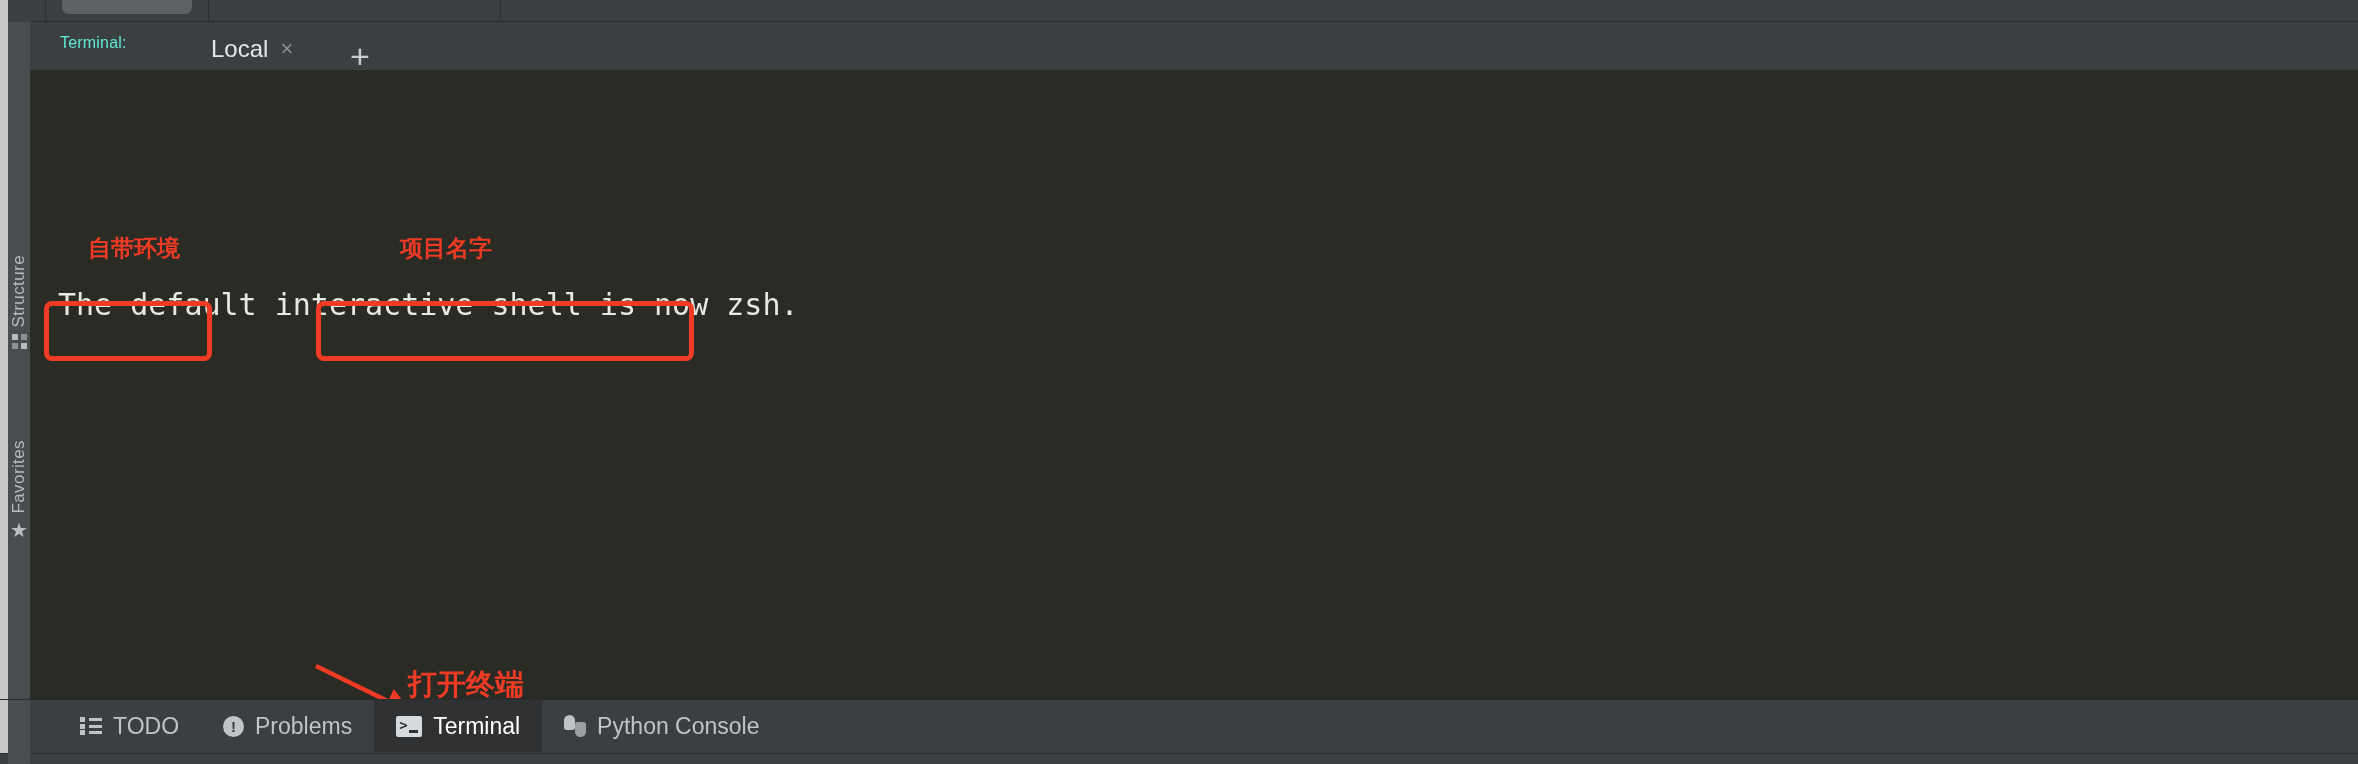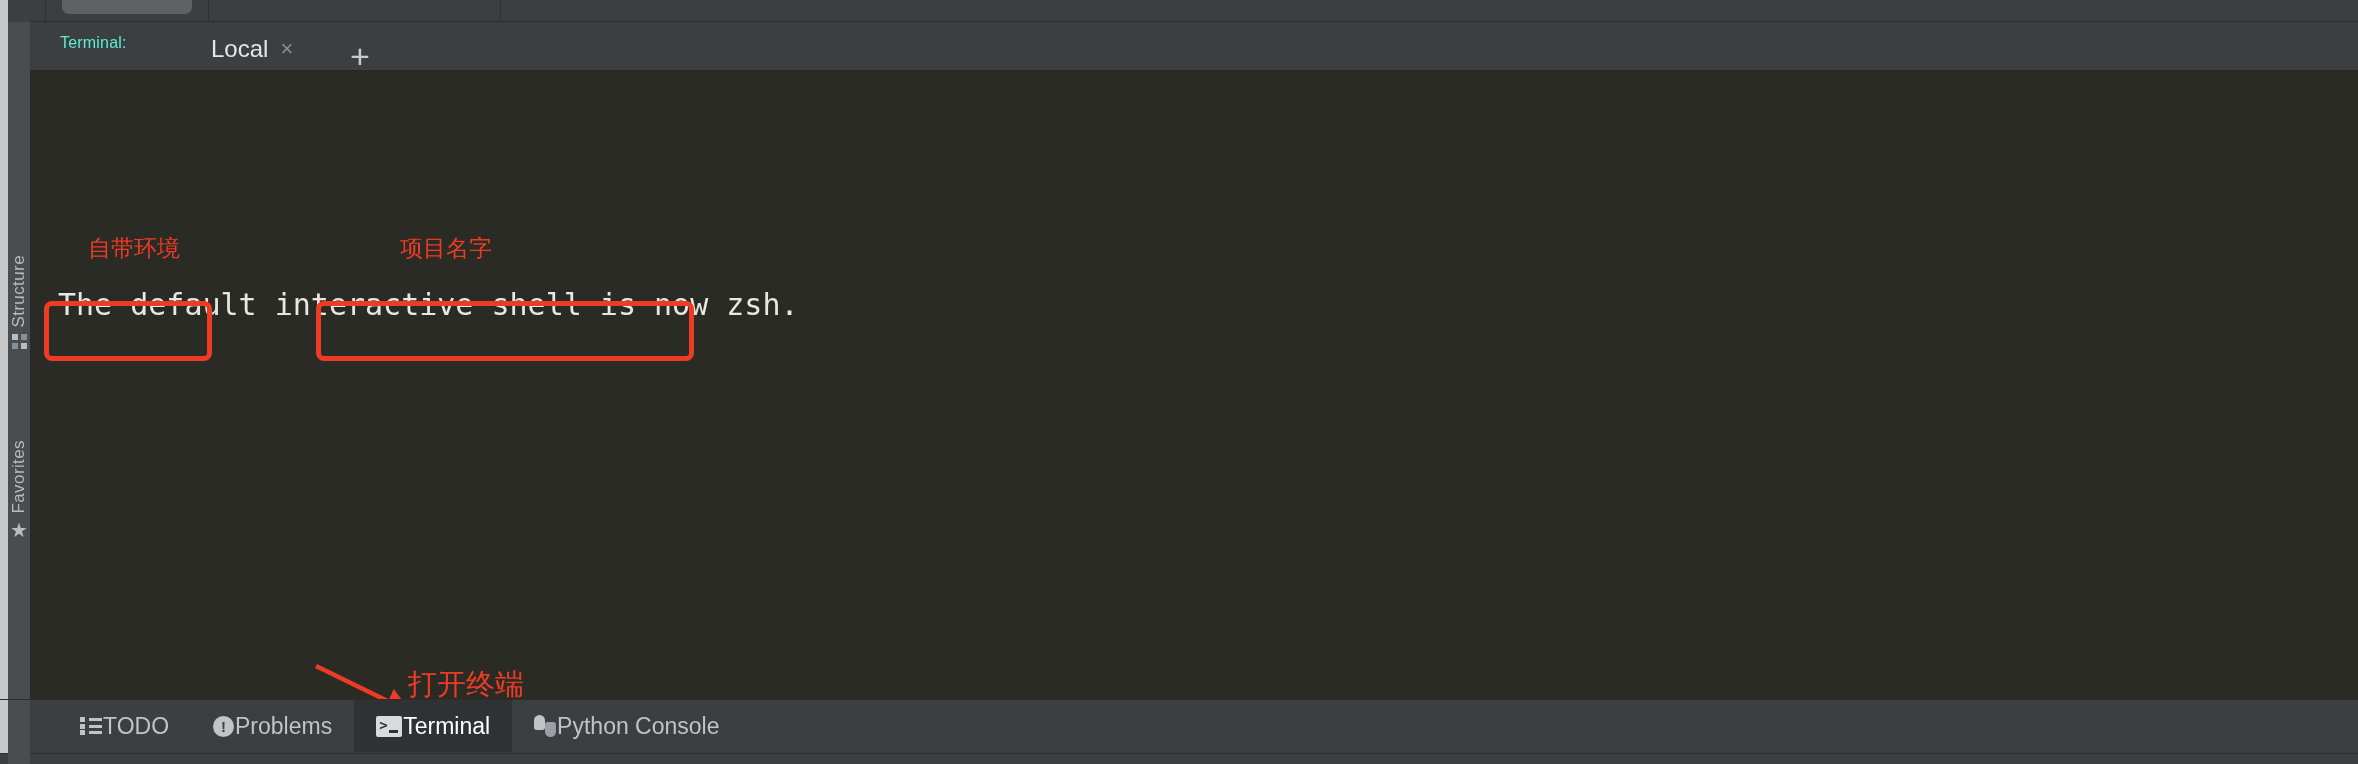--- a/index.html
+++ b/index.html
@@ -187,20 +187,21 @@
   .term-lines .line { height: 58px; }
 
   
   .ann {
     position: absolute;
     color: #ef3b24;
     font-family: "DejaVu Sans", sans-serif;
     font-size: 23px;
     white-space: nowrap;
     pointer-events: none;
+    font-weight: bold;
   }
   #ann-env { left: 88px; top: 233px; }
   #ann-proj { left: 400px; top: 233px; }
   #ann-open-term { left: 408px; top: 665px; font-size: 29px; }
 
   .redbox {
     position: absolute;
     border: 5px solid #ef3b24;
     border-radius: 8px;
     pointer-events: none;
@@ -236,21 +237,21 @@
   .bbar-items {
     position: absolute;
     left: 58px; top: 0;
     height: 52px;
     display: flex;
     align-items: stretch;
   }
   .bbar-item {
     display: flex;
     align-items: center;
-    gap: 1px;
+    gap: 11px;
     padding: 0 22px;
     cursor: pointer;
     color: #c0c4c7;
     font-size: 23px;
   }
   .bbar-item.active {
     background: #2f3133;
     color: #ffffff;
   }
   .bbar-item .bicon { display: flex; align-items: center; }

